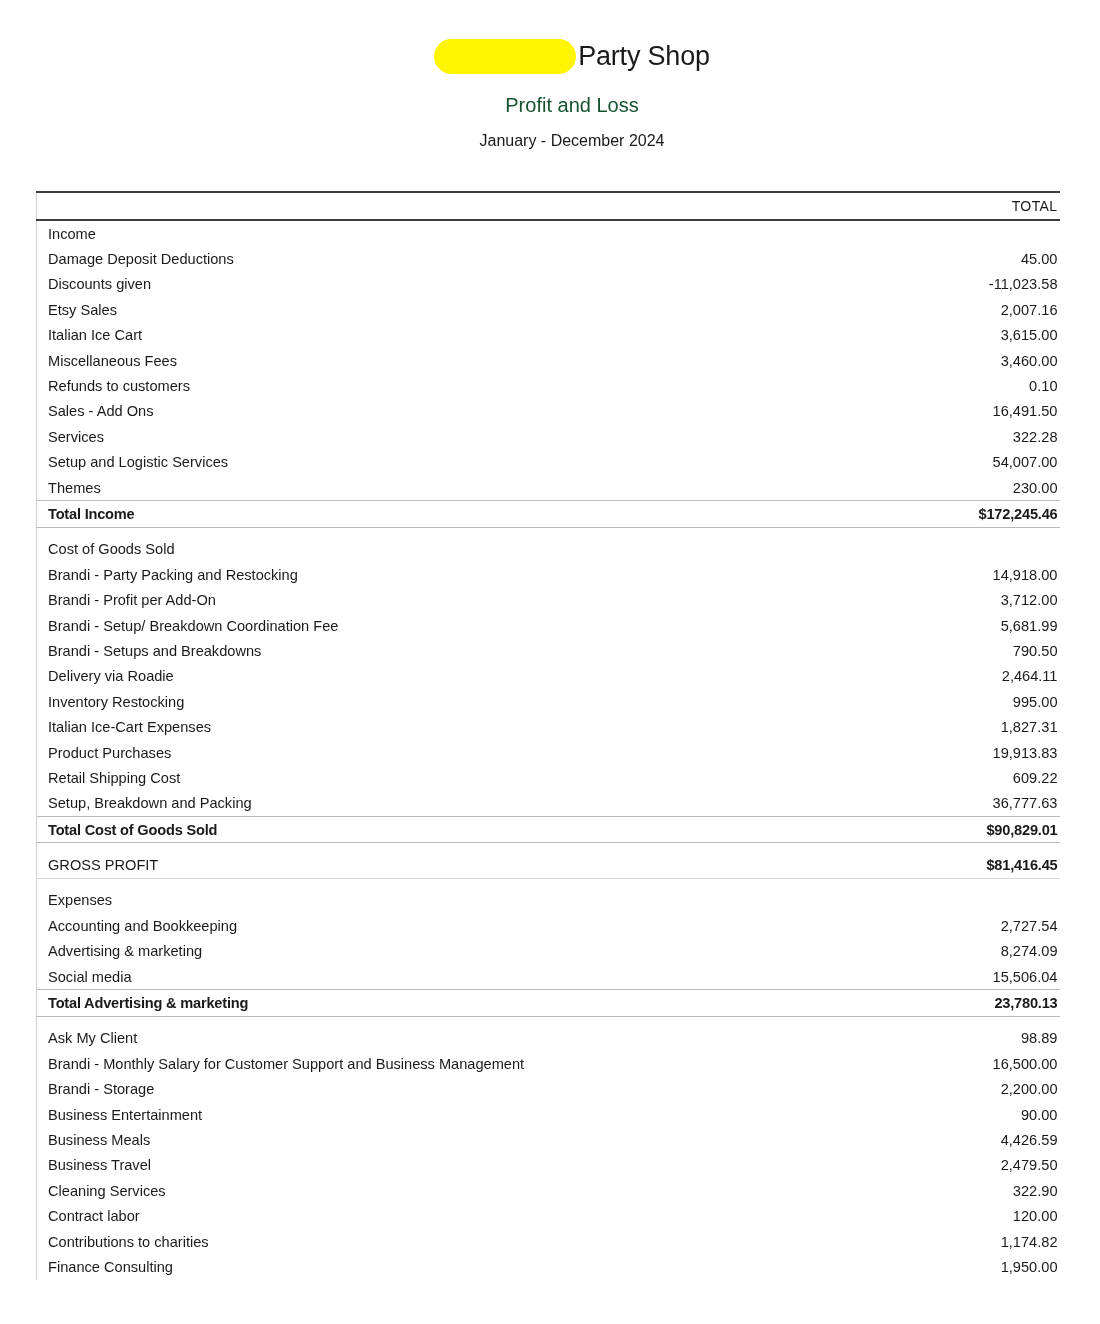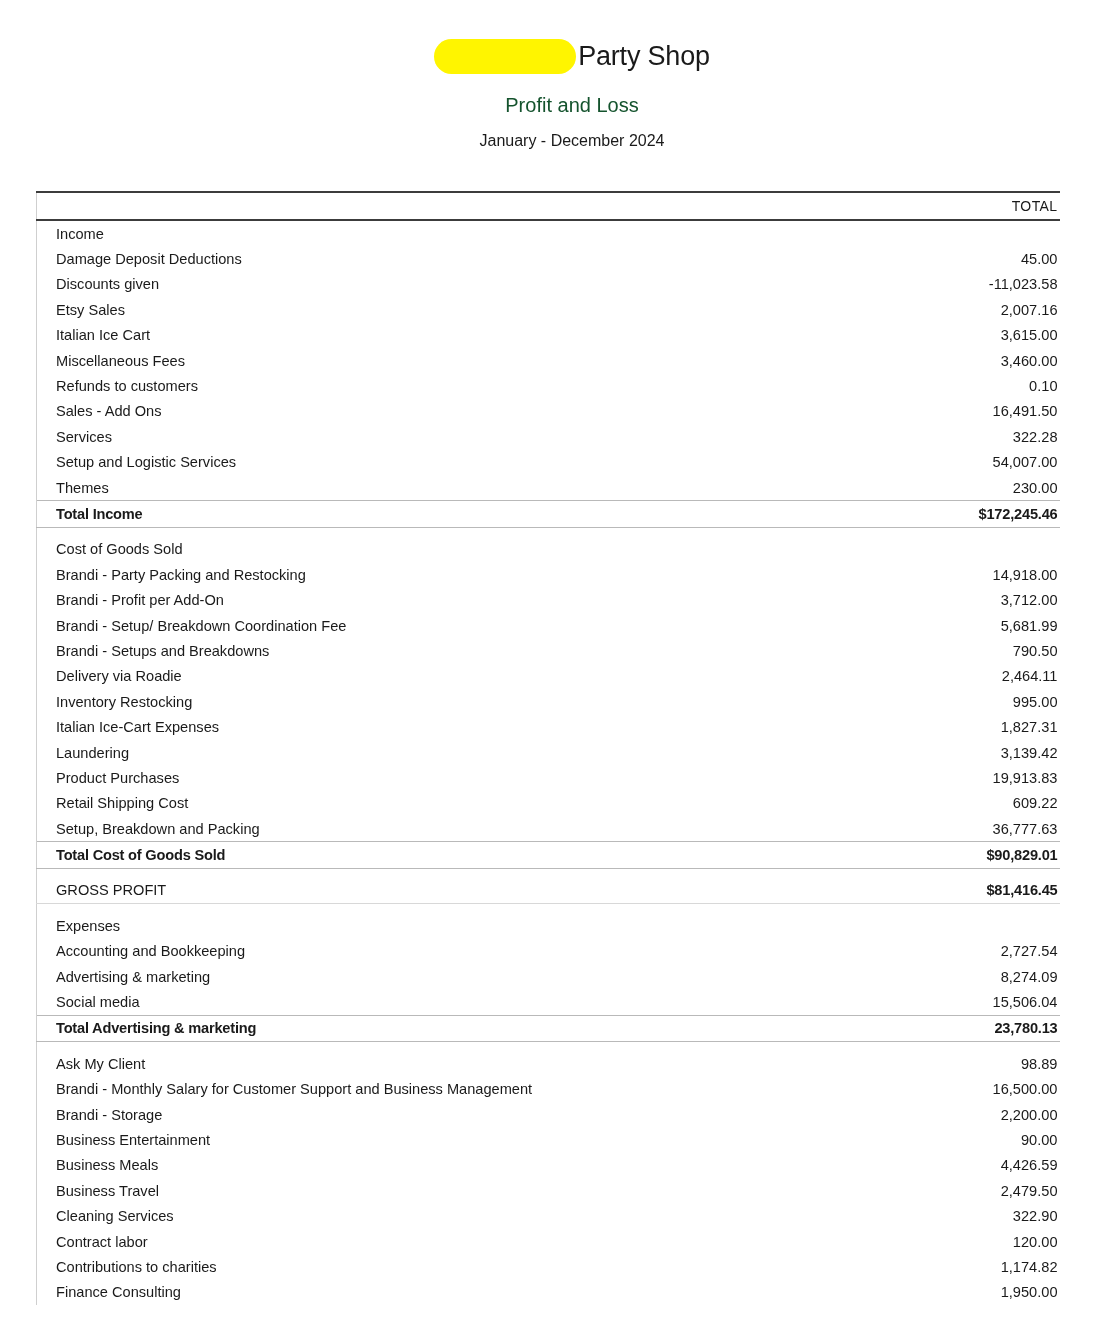--- a/index.html
+++ b/index.html
@@ -97,21 +97,21 @@
 
   tr.data-row td,
   tr.total-row td,
   tr.gross-row td {
     height: 25.4px;
     font-size: 14.6px;
     color: #1a1a1a;
   }
   td.cell-label {
     border-left: 1px solid #cfcfcf;
-    padding-left: 19px;
+    padding-left: 11px;
     white-space: nowrap;
     overflow: hidden;
   }
   td.cell-total {
     text-align: right;
     padding-right: 2px;
     white-space: nowrap;
   }
 
   
@@ -243,24 +243,20 @@
         </tr>
         <tr class="data-row">
           <td class="cell-label lvl1">Inventory Restocking</td>
           <td class="cell-total">995.00</td>
         </tr>
         <tr class="data-row">
           <td class="cell-label lvl1">Italian Ice-Cart Expenses</td>
           <td class="cell-total">1,827.31</td>
         </tr>
         <tr class="data-row">
-          <td class="cell-label lvl1">Laundering</td>
-          <td class="cell-total">3,139.42</td>
-        </tr>
-        <tr class="data-row">
           <td class="cell-label lvl1">Product Purchases</td>
           <td class="cell-total">19,913.83</td>
         </tr>
         <tr class="data-row">
           <td class="cell-label lvl1">Retail Shipping Cost</td>
           <td class="cell-total">609.22</td>
         </tr>
         <tr class="data-row">
           <td class="cell-label lvl1">Setup, Breakdown and Packing</td>
           <td class="cell-total">36,777.63</td>

